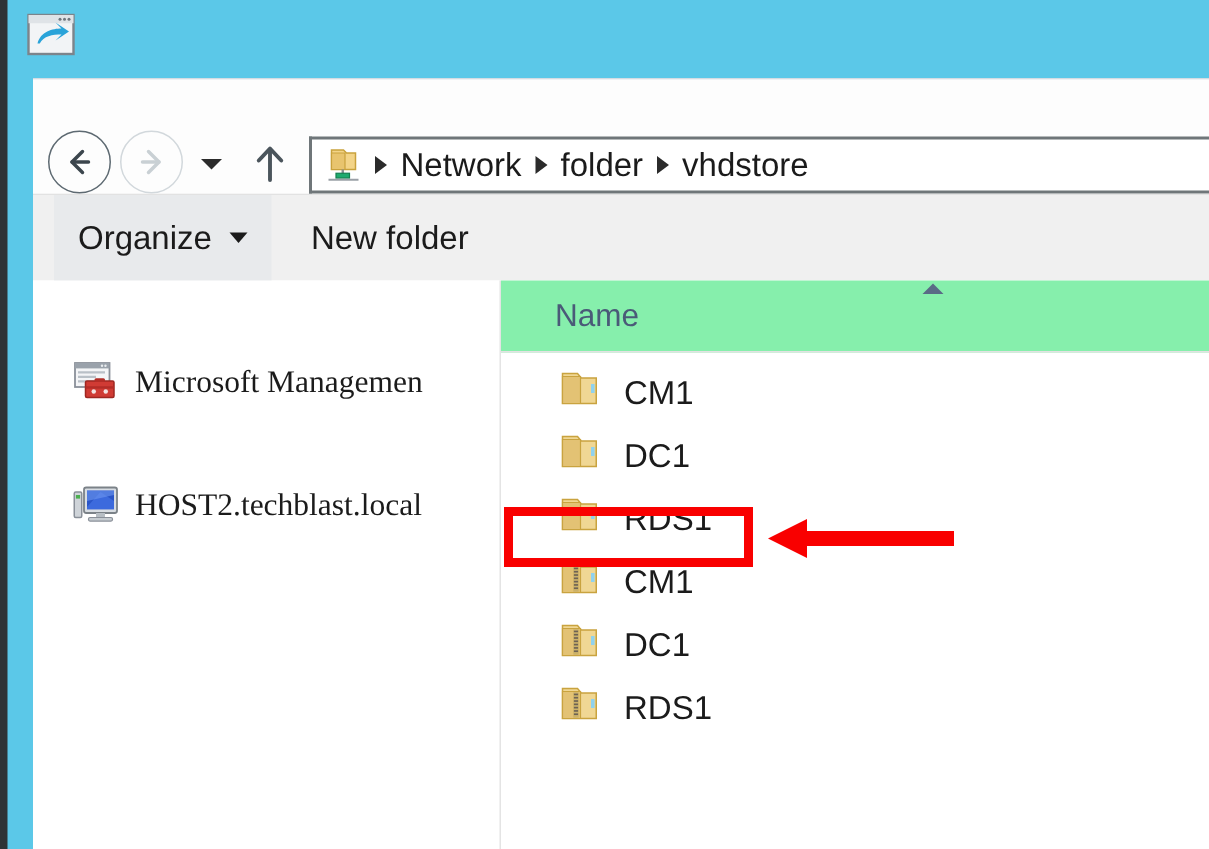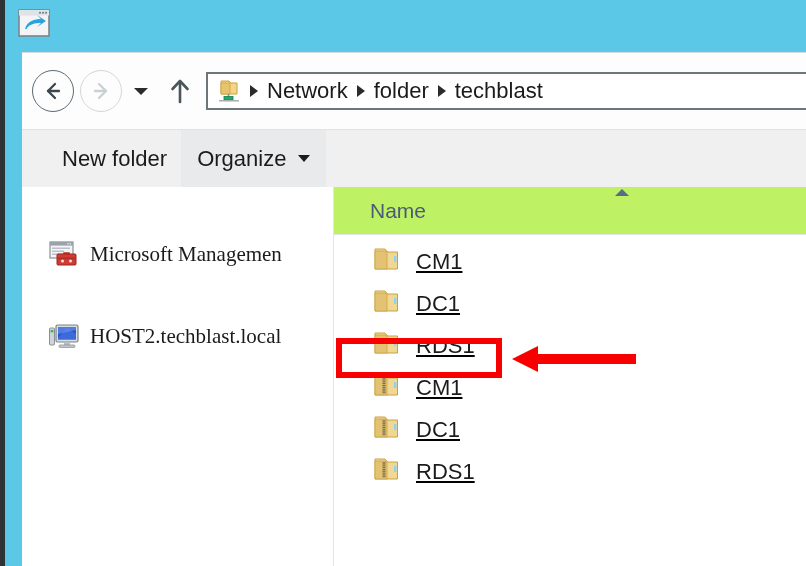--- a/index.html
+++ b/index.html
@@ -24,21 +24,21 @@
     border-top: 1px solid #d3dce3;
     overflow: hidden;
   }
 
   
   #nav-row {
     position: relative;
     height: 76px;
     background: #fdfdfd;
     display: flex;
-    align-items: center;
+    align-items: flex-end;
     padding-left: 10px;
   }
   .navbtn {
     width: 42px; height: 42px; border-radius: 50%;
     display: flex; align-items: center; justify-content: center;
     flex: 0 0 auto;
   }
   .navbtn svg { display: block; }
   #back-button   { border: 1.6px solid #5e6a72; margin-right: 6px; }
   #forward-button{ border: 1.6px solid #d2d8dc; }
@@ -124,36 +124,36 @@
   }
   #sidebar-item-mmc { margin-top: 16px; }
   #sidebar-item-host2 { margin-top: 40px; text-align: right; }
   .nav-icon { width: 30px; height: 30px; flex: 0 0 auto; margin-right: 12px; }
   .nav-label { font-size: 21px; color: #1b1b1b; }
 
   #list-pane { flex: 1 1 auto; background: #ffffff; position: relative; }
 
   #column-header {
     height: 48px;
-    background: #bef264;
+    background: #86efac;
     border-bottom: 1px solid #e2e2e2;
     display: flex; align-items: center;
     padding-left: 36px;
     position: relative;
   }
   #column-header-name { font-size: 21px; color: #4a5a78; }
   #sort-ascending-icon {
     position: absolute; left: 281px; top: 2px;
     width: 0; height: 0;
     border-left: 7px solid transparent;
     border-right: 7px solid transparent;
     border-bottom: 7px solid #5a6b86;
   }
 
-  #file-list { padding-top: 6px; text-decoration: underline; }
+  #file-list { padding-top: 6px; }
   .file-row {
     height: 42px;
     display: flex; align-items: center;
     padding-left: 38px;
   }
   .file-icon { width: 30px; height: 30px; flex: 0 0 auto; margin-right: 14px; }
   .file-label { font-size: 22px; color: #1b1b1b; }
 
   
   #annotation-highlight-box {
@@ -213,31 +213,31 @@
           <path d="M12.5 16 v3" stroke="#8a8f94" stroke-width="1.6"></path>
           <rect x="8" y="18.5" width="9" height="3.2" fill="#1faa6e" stroke="#13804f" stroke-width="0.8"></rect>
           <path d="M3 22.8 h20" stroke="#9aa0a6" stroke-width="1.3"></path>
         </svg>
       </span>
       <span class="crumb-sep"></span>
       <span class="crumb">Network</span>
       <span class="crumb-sep"></span>
       <span class="crumb">folder</span>
       <span class="crumb-sep"></span>
-      <span class="crumb">techblast</span>
+      <span class="crumb">vhdstore</span>
     </div>
   </div>
 
   <div id="toolbar">
-    <div id="new-folder-button">
-      <span class="tb-label">New folder</span>
-    </div>
     <div id="organize-button">
       <span class="tb-label">Organize</span>
       <span class="tri-down-sm"></span>
+    </div>
+    <div id="new-folder-button">
+      <span class="tb-label">New folder</span>
     </div>
   </div>
 
   <div id="panes">
 
     <div id="sidebar">
 
       <div class="nav-item" id="sidebar-item-mmc">
         <span class="nav-icon">
           <svg width="30" height="30" viewBox="0 0 30 30" aria-hidden="true">

